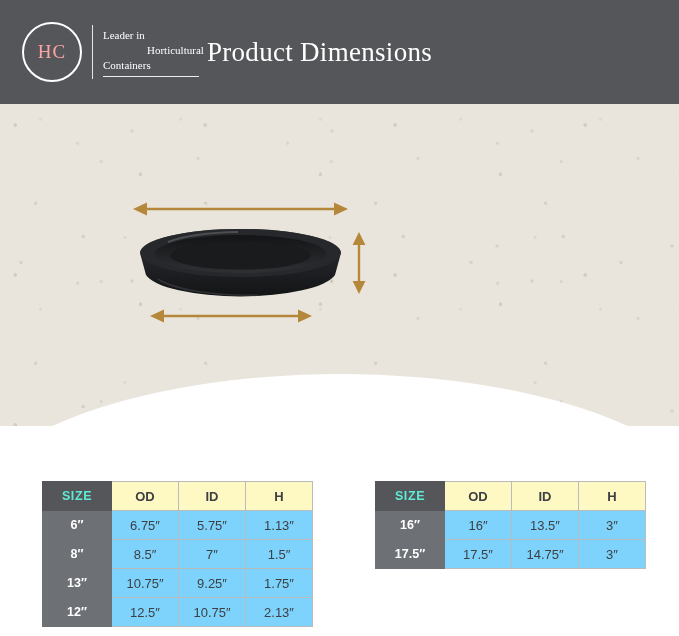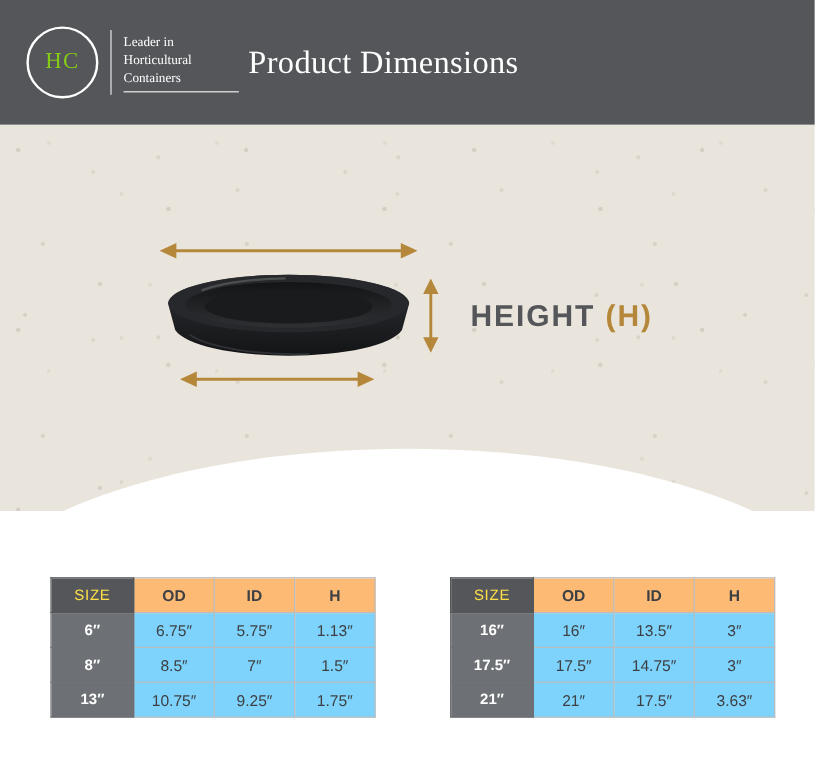--- a/index.html
+++ b/index.html
@@ -40,41 +40,41 @@
     width: 56px;
     height: 56px;
     border-radius: 50%;
     border: 2px solid #ffffff;
     display: flex;
     align-items: center;
     justify-content: center;
     position: relative;
   }
   .logo-circle .hc {
-    color: #84cc16;
+    color: #fca5a5;
     font-size: 19px;
     letter-spacing: 1px;
     font-family: "Liberation Serif", serif;
     font-weight: normal;
   }
   .logo-divider {
     width: 1px;
     height: 54px;
     background: #ffffff;
     margin: 0 10px 0 10px;
     opacity: 0.85;
   }
   .logo-text {
     color: #ffffff;
     font-size: 11px;
     line-height: 15px;
     font-family: "Liberation Serif", serif;
   }
   .logo-text .line1 { display: block; }
-  .logo-text .line2 { display: block; }
+  .logo-text .line2 { display: block; margin-left: 44px; }
   .logo-text .line3 { display: block; }
   .logo-underline {
     width: 96px;
     height: 1px;
     background: #ffffff;
     margin-top: 3px;
     opacity: 0.9;
   }
   .header-title {
     position: absolute;
@@ -195,29 +195,29 @@
   table.dim th, table.dim td {
     border: 1px solid #b9bbbd;
     text-align: center;
     font-size: 13px;
     color: #3d3f42;
     height: 28px;
     padding: 0;
   }
   table.dim th.size-head {
     background: #54565a;
-    color: #fde047;
-    font-weight: normal;
+    color: #5eead4;
+    font-weight: bold;
     font-size: 12.5px;
     letter-spacing: 0.6px;
     width: 68px;
     border-color: #54565a;
   }
   table.dim th.col-head {
-    background: #fdba74;
+    background: #fef9c3;
     color: #3d3f42;
     font-weight: bold;
     font-size: 13px;
     width: 66px;
   }
   table.dim td.size-cell {
     background: #6d7074;
     color: #ffffff;
     font-weight: bold;
     font-size: 12.5px;
@@ -280,24 +280,20 @@
       <path d="M30,15 A90,20 0 0 1 100,5" stroke="#6b6d70" stroke-width="2" fill="none" opacity="0.55"></path>
       <path d="M20,52 A96,26 0 0 0 120,68" stroke="#4a4c4f" stroke-width="1.6" fill="none" opacity="0.5"></path>
     </svg>
 
     <svg class="arrow-v" style="left:352px; top:128px; width:14px; height:62px;" viewBox="0 0 14 62">
       <line x1="7" y1="11" x2="7" y2="51" stroke="#b5873b" stroke-width="2.4"></line>
       <polygon points="7,0 0.6,13 13.4,13" fill="#b5873b"></polygon>
       <polygon points="7,62 0.6,49 13.4,49" fill="#b5873b"></polygon>
     </svg>
 
-    <div class="height-label">
-      <span>HEIGHT</span>
-      <span class="accent">(H)</span>
-    </div>
 
     <svg class="arrow-h" style="left:150px; top:205px; width:162px; height:14px;" viewBox="0 0 162 14">
       <line x1="12" y1="7" x2="150" y2="7" stroke="#b5873b" stroke-width="2.4"></line>
       <polygon points="0,7 14,0.6 14,13.4" fill="#b5873b"></polygon>
       <polygon points="162,7 148,0.6 148,13.4" fill="#b5873b"></polygon>
     </svg>
 
 
     <div class="curve-bottom"></div>
   </div>
@@ -325,20 +321,26 @@
           <td class="val">8.5″</td>
           <td class="val">7″</td>
           <td class="val">1.5″</td>
         </tr>
         <tr>
           <td class="size-cell">13″</td>
           <td class="val">10.75″</td>
           <td class="val">9.25″</td>
           <td class="val">1.75″</td>
         </tr>
+        <tr>
+          <td class="size-cell">12″</td>
+          <td class="val">12.5″</td>
+          <td class="val">10.75″</td>
+          <td class="val">2.13″</td>
+        </tr>
       </tbody>
     </table>
 
     <table class="dim right">
       <thead>
         <tr>
           <th class="size-head">SIZE</th>
           <th class="col-head">OD</th>
           <th class="col-head">ID</th>
           <th class="col-head">H</th>
@@ -350,23 +352,17 @@
           <td class="val">16″</td>
           <td class="val">13.5″</td>
           <td class="val">3″</td>
         </tr>
         <tr>
           <td class="size-cell">17.5″</td>
           <td class="val">17.5″</td>
           <td class="val">14.75″</td>
           <td class="val">3″</td>
         </tr>
-        <tr>
-          <td class="size-cell">21″</td>
-          <td class="val">21″</td>
-          <td class="val">17.5″</td>
-          <td class="val">3.63″</td>
-        </tr>
       </tbody>
     </table>
 
   </div>
 </div>
 
 </body></html>

